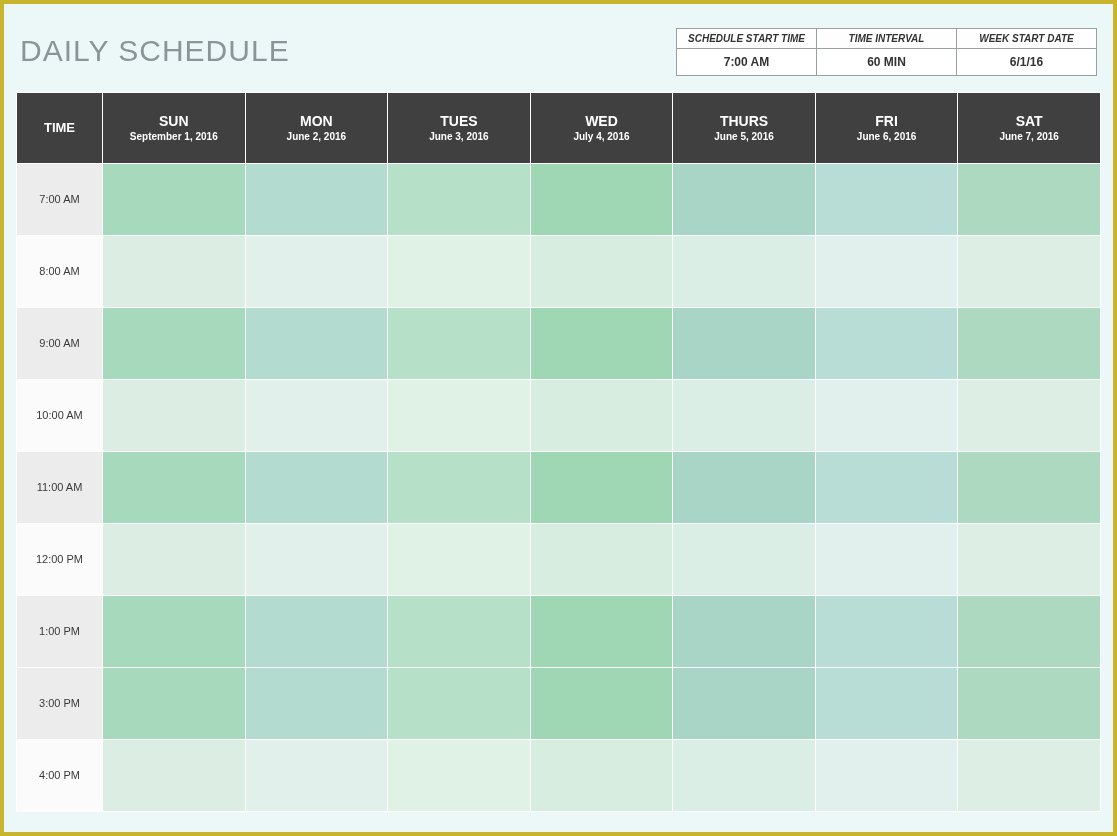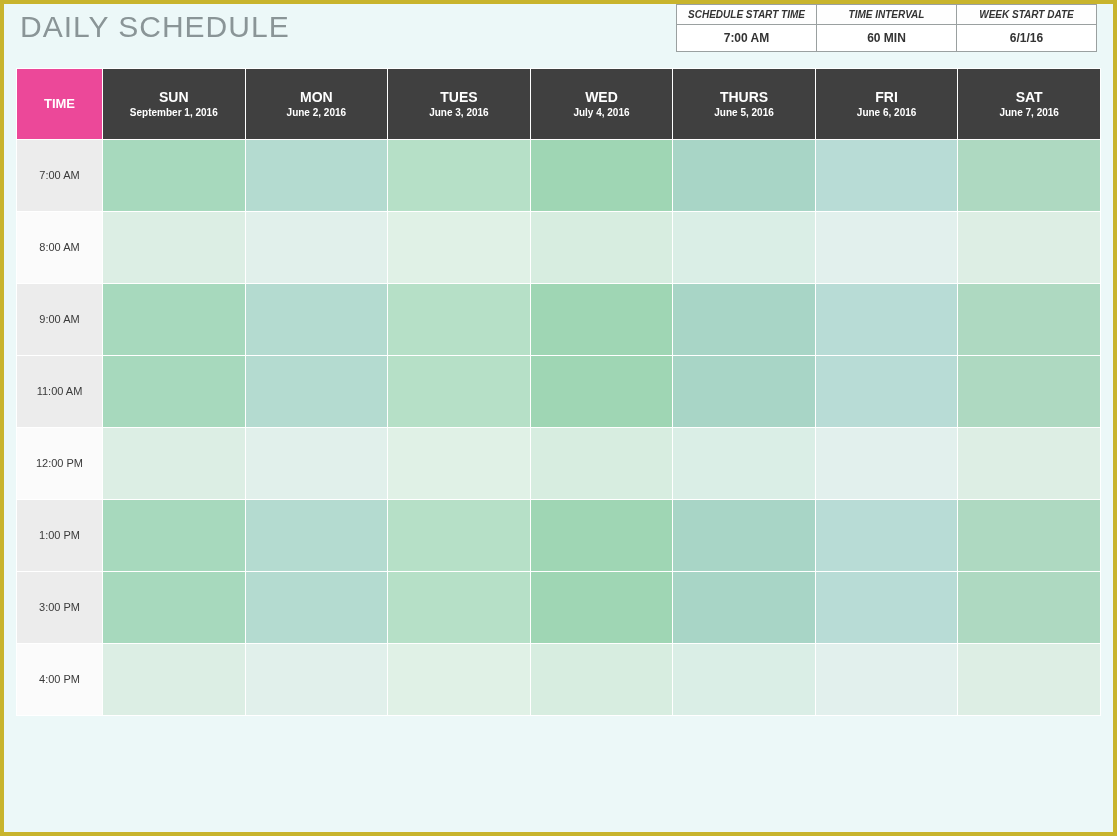--- a/index.html
+++ b/index.html
@@ -8,21 +8,21 @@
     background: #ecf8f8;
     border: 4px solid #c8b42d;
     width: 1117px;
     height: 836px;
     overflow: hidden;
   }
   .top {
     display: flex;
     justify-content: space-between;
     align-items: flex-start;
-    padding: 0 16px 8px 16px;
+    padding: 24px 16px 8px 16px;
   }
   .title {
     font-size: 30px;
     font-weight: 300;
     letter-spacing: 1px;
     color: #8a9597;
     padding-top: 6px;
   }
   .meta-table {
     border-collapse: collapse;
@@ -44,21 +44,21 @@
   }
   table.schedule {
     border-collapse: collapse;
     width: 100%;
     table-layout: fixed;
   }
   table.schedule th, table.schedule td {
     border: 1px solid #ffffff;
   }
   th.time-head {
-    background: #ec4899;
+    background: #404040;
     color: #fff;
     font-size: 13px;
     font-weight: bold;
     height: 46px;
     width: 86px;
   }
   th.day-head {
     background: #404040;
     color: #fff;
     font-size: 14px;
@@ -158,20 +158,30 @@
           <td class="time-cell ">9:00 AM</td>
           <td class="slot c1 ra"></td>
           <td class="slot c2 ra"></td>
           <td class="slot c3 ra"></td>
           <td class="slot c4 ra"></td>
           <td class="slot c5 ra"></td>
           <td class="slot c6 ra"></td>
           <td class="slot c7 ra"></td>
         </tr>
         <tr>
+          <td class="time-cell alt">10:00 AM</td>
+          <td class="slot c1 rb"></td>
+          <td class="slot c2 rb"></td>
+          <td class="slot c3 rb"></td>
+          <td class="slot c4 rb"></td>
+          <td class="slot c5 rb"></td>
+          <td class="slot c6 rb"></td>
+          <td class="slot c7 rb"></td>
+        </tr>
+        <tr>
           <td class="time-cell ">11:00 AM</td>
           <td class="slot c1 ra"></td>
           <td class="slot c2 ra"></td>
           <td class="slot c3 ra"></td>
           <td class="slot c4 ra"></td>
           <td class="slot c5 ra"></td>
           <td class="slot c6 ra"></td>
           <td class="slot c7 ra"></td>
         </tr>
         <tr>

